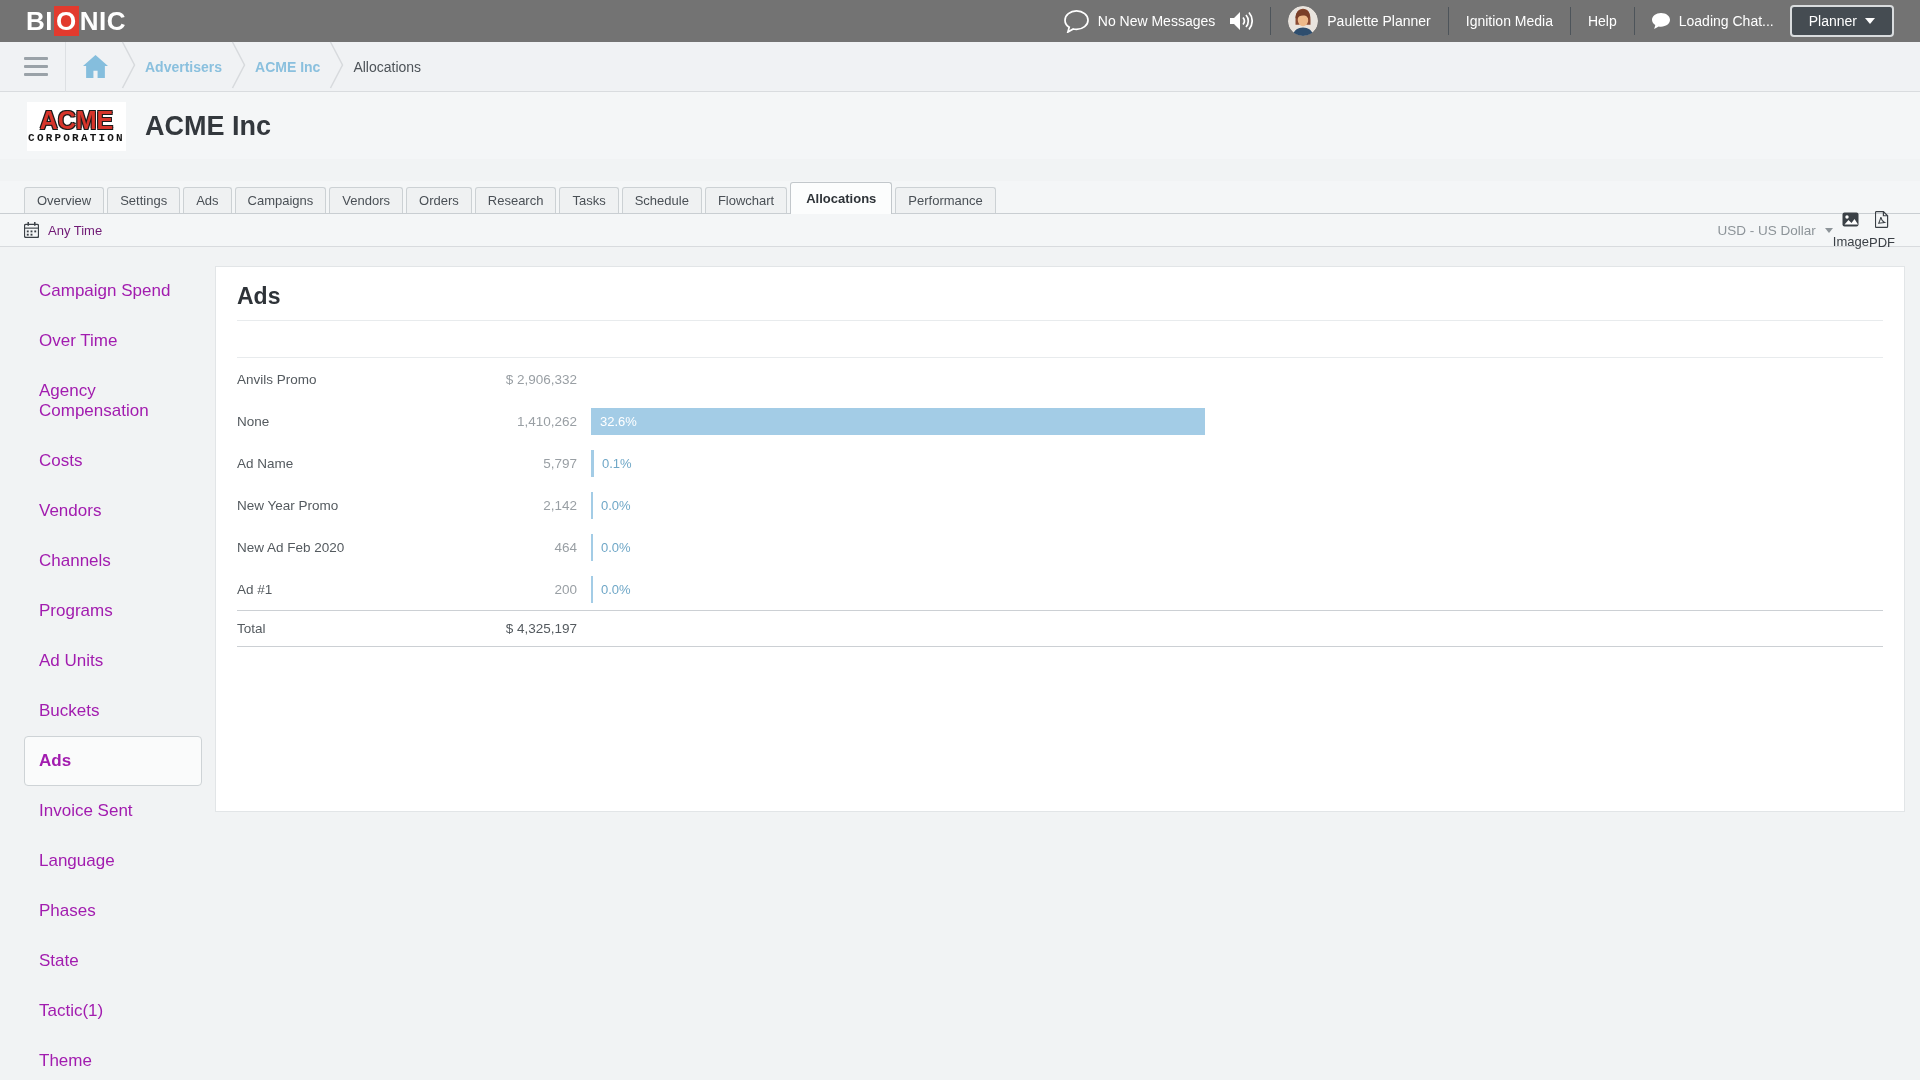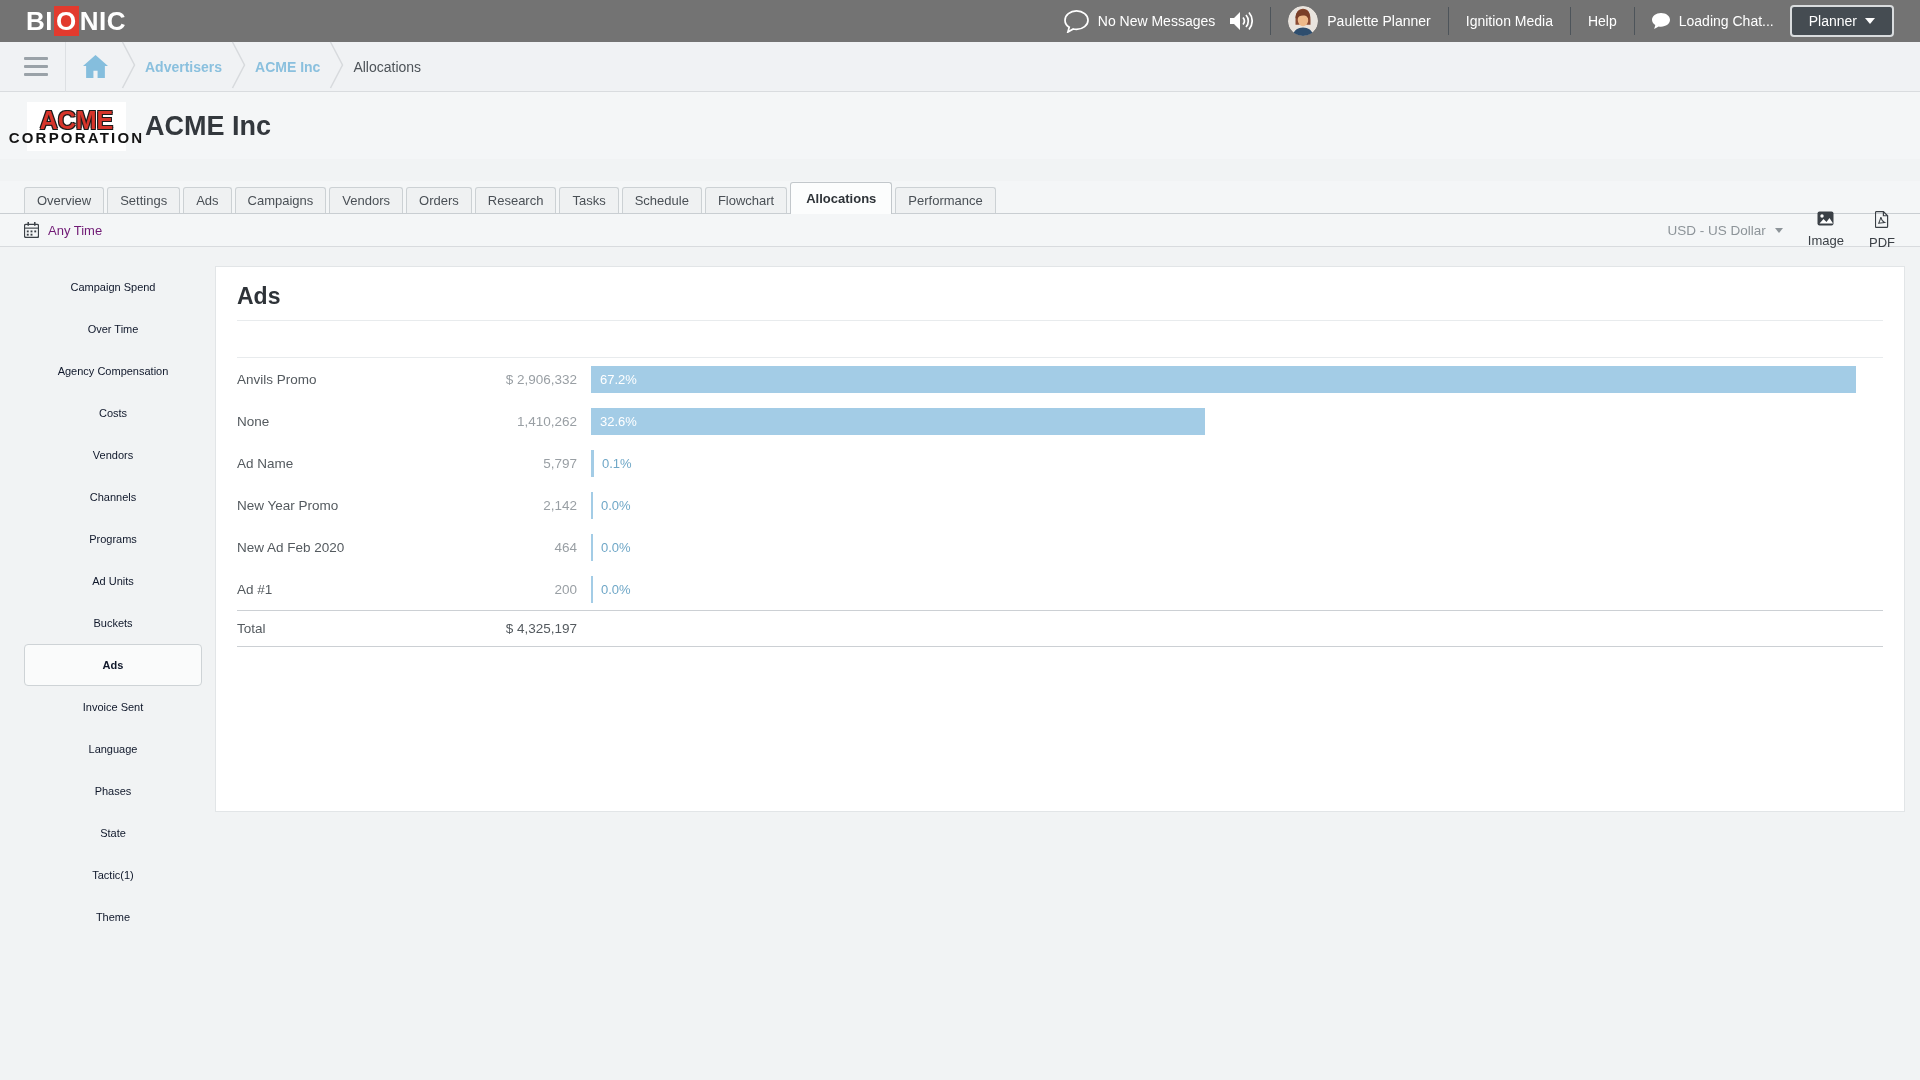--- a/index.html
+++ b/index.html
@@ -27,40 +27,40 @@
   .crumb-vline { width:1px; height:50px; background:#dde0e3; margin-left:17px; }
   .crumb-home { margin:0 4px 0 17px; cursor:pointer; display:flex; }
   .crumb-chev { margin:0 9px; flex:none; }
   .crumb-link { color:#8ac0de; font-weight:bold; font-size:14px; cursor:pointer; text-decoration:none; }
   .crumb-current { color:#4d5358; font-size:14px; }
   
   .header-row { display:flex; align-items:center; gap:19px; padding:10px 0 8px 27px; background:#f4f6f7; }
   .acme-box { width:99px; height:49px; background:#fff; display:flex; flex-direction:column; align-items:center; justify-content:center; }
   .acme-top { color:#d6352b; font-weight:900; font-size:25px; line-height:23px;
     text-shadow:-1px -1px 0 #1a1a1a,1px -1px 0 #1a1a1a,-1px 1px 0 #1a1a1a,1px 1px 0 #1a1a1a;text-align:center; }
-  .acme-bottom { color:#141414; font-size:15px; font-weight:bold; letter-spacing:2.2px; line-height:12px; }
+  .acme-bottom { color:#141414; font-size:11px; font-weight:bold; letter-spacing:2.2px; line-height:12px;font-family:Liberation Mono, monospace; }
   .page-title { font-size:27px; font-weight:bold; color:#33383d; }
   
   .tab-bar { display:flex; align-items:flex-end; gap:3px; padding-left:24px; margin-top:22px;
     border-bottom:1px solid #c9ced2; background:#f4f6f7; height:33px; }
   .tab { padding:5px 12px; font-size:13px; color:#4a5056; background:#eff1f2;
     border:1px solid #ccd1d4; border-bottom:none; border-radius:3px 3px 0 0; cursor:pointer; white-space:nowrap; }
   .tab.active { background:#fcfdfd; font-weight:bold; color:#2e3338; padding:8px 15px; margin-bottom:-1px; border-color:#c2c7cb; }
   
   .filter-bar { height:33px; display:flex; align-items:center; padding:0 25px 0 24px;
     background:#f4f6f7; border-bottom:1px solid #d8dbde; font-size:13px; }
   .time-filter { display:flex; align-items:flex-end; gap:9px; color:#701a75; cursor:pointer; }
-  .filter-right { margin-left:auto; display:flex; gap:25px; }
+  .filter-right { margin-left:auto; display:flex; align-items:center; }
   .currency { display:flex; align-items:center; gap:9px; color:#8d9499; font-size:13.5px; cursor:pointer; }
   .caret-g { width:0; height:0; border-left:4.5px solid transparent; border-right:4.5px solid transparent; border-top:5px solid #8d9499; }
   .export { display:flex; align-items:center; gap:7px; color:#3b4046; cursor:pointer;flex-direction:column; }
   
   .content { display:flex; align-items:flex-start; padding:19px 15px 0 24px; }
   .sidebar { width:178px; flex:none; }
-  .side-item { padding:14px 14px; font-size:11px; color:#0f172a; cursor:pointer; border:1px solid transparent;text-align:center; }
+  .side-item { padding:14px 14px; font-size:17px; color:#a21caf; cursor:pointer; border:1px solid transparent; }
   .side-item.active { border:1px solid #ced3d6; border-radius:4px; background:#fafbfb; font-weight:bold; }
   .panel { flex:1; margin-left:13px; background:#fff; border:1px solid #e2e5e7; height:546px; padding:16px 21px; }
   .panel h2 { margin:0; font-size:23px; font-weight:bold; color:#2e3338; }
   .rule { border:none; border-top:1px solid #e8ebed; margin:10px 0 0; }
   .spacer { height:36px; }
   .chart-row { height:42px; display:flex; align-items:center; }
   .row-label { width:205px; font-size:13.5px; color:#545a5f; }
   .row-value { width:135px; text-align:right; font-size:13.5px; color:#999fa4; }
   .bar-track { flex:1; margin-left:14px; margin-right:27px; height:27px; display:flex; align-items:center; }
   .bar { height:27px; background:#a3cce6; display:flex; align-items:center; flex:none; }
@@ -253,25 +253,20 @@
     </div>
   <div class="panel">
     <h2>Ads</h2>
     <hr class="rule">
     <div class="spacer"></div>
     <hr class="rule" style="margin-top:0">
     <div>
         <div class="chart-row">
           <div class="row-label">Anvils Promo</div>
           <div class="row-value">$ 2,906,332</div>
-          <div class="bar-track">
-            <div class="bar" style="width: 100%;">
-              <span class="bar-pct-in">67.2%</span>
-            </div>
-          </div>
         </div>
         <div class="chart-row">
           <div class="row-label">None</div>
           <div class="row-value">1,410,262</div>
           <div class="bar-track">
             <div class="bar" style="width: 48.5238%;">
               <span class="bar-pct-in">32.6%</span>
             </div>
           </div>
         </div>

